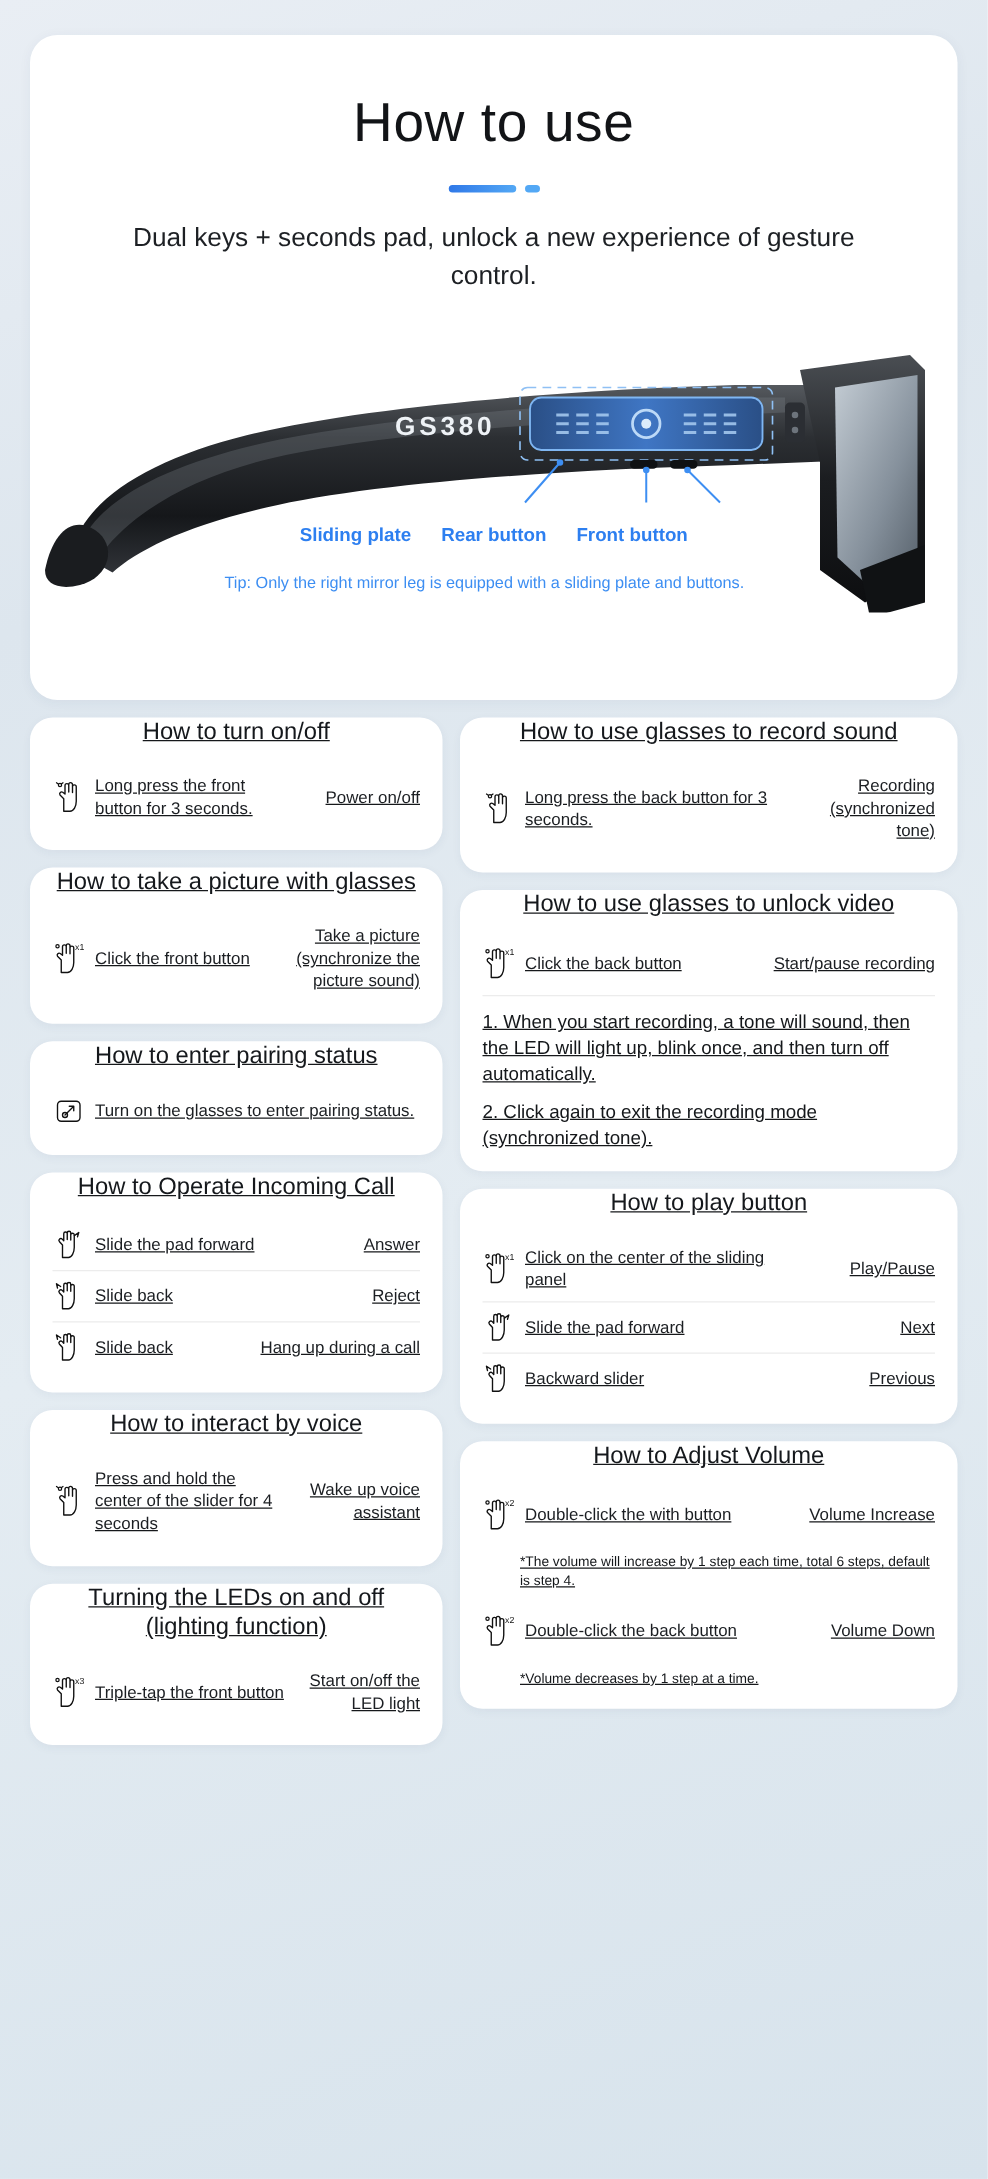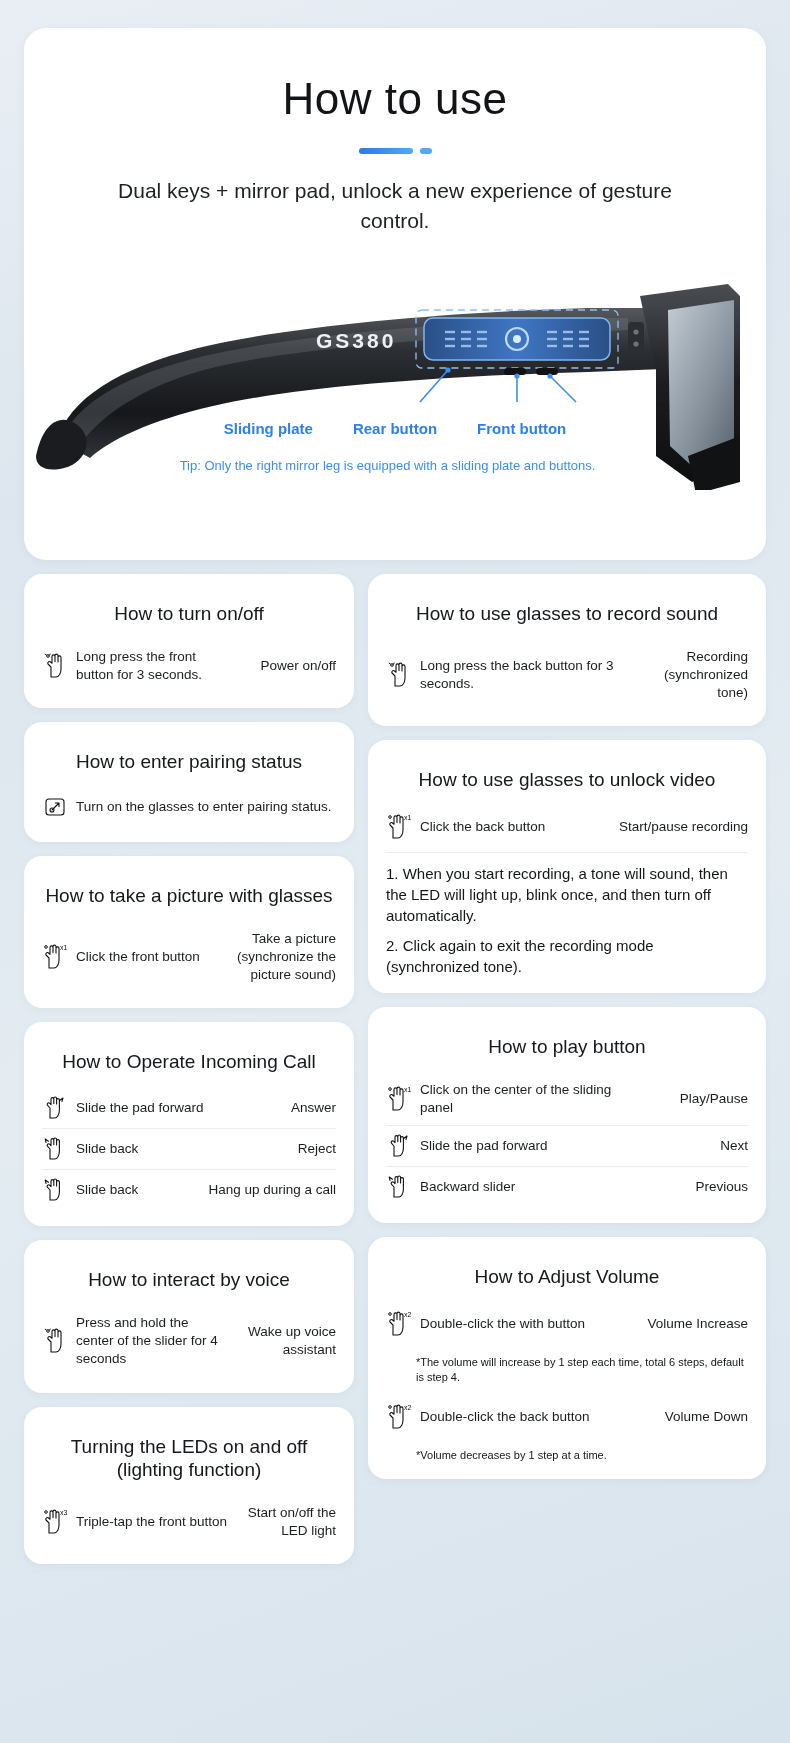--- a/index.html
+++ b/index.html
@@ -38,38 +38,39 @@
     line-height: 1.42;
     color:#1d2024;
     margin-top: 22px;
     padding: 0 40px;
   }
 
   
   .glasses-wrap { position:relative; height: 250px; margin-top: 14px; }
   .glasses-svg { position:absolute; left:-24px; top:0; }
 
-  .callouts { position:absolute; left:0; right:0; top:170px; display:flex; gap:40px; justify-content:center; }
+  .callouts { position:absolute; left:0; right:0; top:170px; display:flex; gap:24px; justify-content:center; }
   .callout { color:#2d7ff0; font-size:15px; font-weight:700; }
   .tip {
     position:absolute; left:0; right:15px; top:208px;
     text-align:center; color:#3d8ef2; font-size:13px;
   }
 
   
   .cols { display:flex; gap: 14px; margin-top: 14px; align-items: flex-start; }
   .col { display:flex; flex-direction:column; gap:14px; }
   .col-left { width: 330px; }
   .col-right { width: 330px; flex:1; }
 
   .card {
     background:#fff;
     border-radius: 18px;
-    padding: 28px 18px 16px 18px;
+    padding: 0 18px 16px 18px;
     box-shadow: 0 2px 8px rgba(40,60,90,.05);
+    text-decoration: underline;
   }
   .card-title {
     text-align:center;
     font-size: 19px;
     font-weight: 400;
     color:#15181c;
     line-height:1.25;
     margin-bottom: 14px;
   }
 
@@ -103,21 +104,21 @@
 <body>
 
 <section class="hero">
   <h1 class="hero-title">How to use</h1>
 
   <div class="dash-row">
     <span class="dash-long"></span>
     <span class="dash-short"></span>
   </div>
 
-  <p class="hero-sub">Dual keys + mirror pad, unlock a new experience of gesture control.</p>
+  <p class="hero-sub">Dual keys + seconds pad, unlock a new experience of gesture control.</p>
 
   <div class="glasses-wrap">
     <svg class="glasses-svg" width="790" height="240" viewBox="0 0 790 240">
       <defs>
         <linearGradient id="legGrad" x1="0" y1="0" x2="0" y2="1">
           <stop offset="0%" stop-color="#55595e"></stop>
           <stop offset="28%" stop-color="#2c2f33"></stop>
           <stop offset="70%" stop-color="#15171a"></stop>
           <stop offset="100%" stop-color="#303338"></stop>
         </linearGradient>
@@ -216,49 +217,49 @@
               <circle cx="4" cy="3" r="1.3" fill="none" stroke="#111" stroke-width="1"></circle>
               <path d="M1.2 1.2L2.6 2.2M6.4 1.2L5 2.2" stroke="#111" stroke-width="1" stroke-linecap="round"></path>
             </svg>
         </span>
         <span class="txt">Long press the front button for 3 seconds.</span>
         <span class="val w90">Power on/off</span>
       </div>
     </div>
 
     <div class="card">
+      <div class="card-title">How to take a picture with glasses</div>
+      <div class="row">
+        <span class="ic">
+          <svg width="26" height="26" viewBox="0 0 26 26">
+              <path d="M7 24V14l-3-3a1.6 1.6 0 012.2-2.2L8 10.2V3.4a1.5 1.5 0 013 0v5.2m0 0V2.6a1.5 1.5 0 013 0V9m0 0V4.4a1.5 1.5 0 013 0V16c0 4-2 8-5 8H7" fill="none" stroke="#111" stroke-width="1.1" stroke-linecap="round" stroke-linejoin="round"></path>
+              <circle cx="4" cy="3" r="1.3" fill="none" stroke="#111" stroke-width="1"></circle>
+              <text x="18" y="6" font-family="Liberation Sans, sans-serif" font-size="7" fill="#111">x1</text>
+            </svg>
+        </span>
+        <span class="txt">Click the front button</span>
+        <span class="val w110">Take a picture (synchronize the picture sound)</span>
+      </div>
+    </div>
+
+    <div class="card">
       <div class="card-title">How to enter pairing status</div>
       <div class="row">
         <span class="ic">
           <svg width="22" height="22" viewBox="0 0 22 22">
               <rect x="2" y="3" width="18" height="16" rx="3" fill="none" stroke="#111" stroke-width="1.1"></rect>
               <path d="M8 14l7-7m0 0h-3.6M15 7v3.6" fill="none" stroke="#111" stroke-width="1.1" stroke-linecap="round"></path>
               <circle cx="8" cy="14" r="2" fill="none" stroke="#111" stroke-width="1.1"></circle>
             </svg>
         </span>
         <span class="txt">Turn on the glasses to enter pairing status.</span>
       </div>
     </div>
 
     <div class="card">
-      <div class="card-title">How to take a picture with glasses</div>
-      <div class="row">
-        <span class="ic">
-          <svg width="26" height="26" viewBox="0 0 26 26">
-              <path d="M7 24V14l-3-3a1.6 1.6 0 012.2-2.2L8 10.2V3.4a1.5 1.5 0 013 0v5.2m0 0V2.6a1.5 1.5 0 013 0V9m0 0V4.4a1.5 1.5 0 013 0V16c0 4-2 8-5 8H7" fill="none" stroke="#111" stroke-width="1.1" stroke-linecap="round" stroke-linejoin="round"></path>
-              <circle cx="4" cy="3" r="1.3" fill="none" stroke="#111" stroke-width="1"></circle>
-              <text x="18" y="6" font-family="Liberation Sans, sans-serif" font-size="7" fill="#111">x1</text>
-            </svg>
-        </span>
-        <span class="txt">Click the front button</span>
-        <span class="val w110">Take a picture (synchronize the picture sound)</span>
-      </div>
-    </div>
-
-    <div class="card">
       <div class="card-title">How to Operate Incoming Call</div>
       <div class="row">
         <span class="ic">
           <svg width="22" height="24" viewBox="0 0 22 24">
               <path d="M6 22V12L3.6 9.4A1.5 1.5 0 015.8 7.3L7 8.6V3a1.4 1.4 0 012.8 0v4.6m0 0V2.4a1.4 1.4 0 012.8 0V8m0 0V4a1.4 1.4 0 012.8 0v10c0 4-2 8-4.6 8H6" fill="none" stroke="#111" stroke-width="1.1" stroke-linejoin="round" stroke-linecap="round"></path>
               <path d="M15.5 4.5l3.5-2.5-1 3.4" fill="none" stroke="#111" stroke-width="1.1" stroke-linecap="round" stroke-linejoin="round"></path>
             </svg>
         </span>
         <span class="txt">Slide the pad forward</span>
         <span class="val w90">Answer</span>

